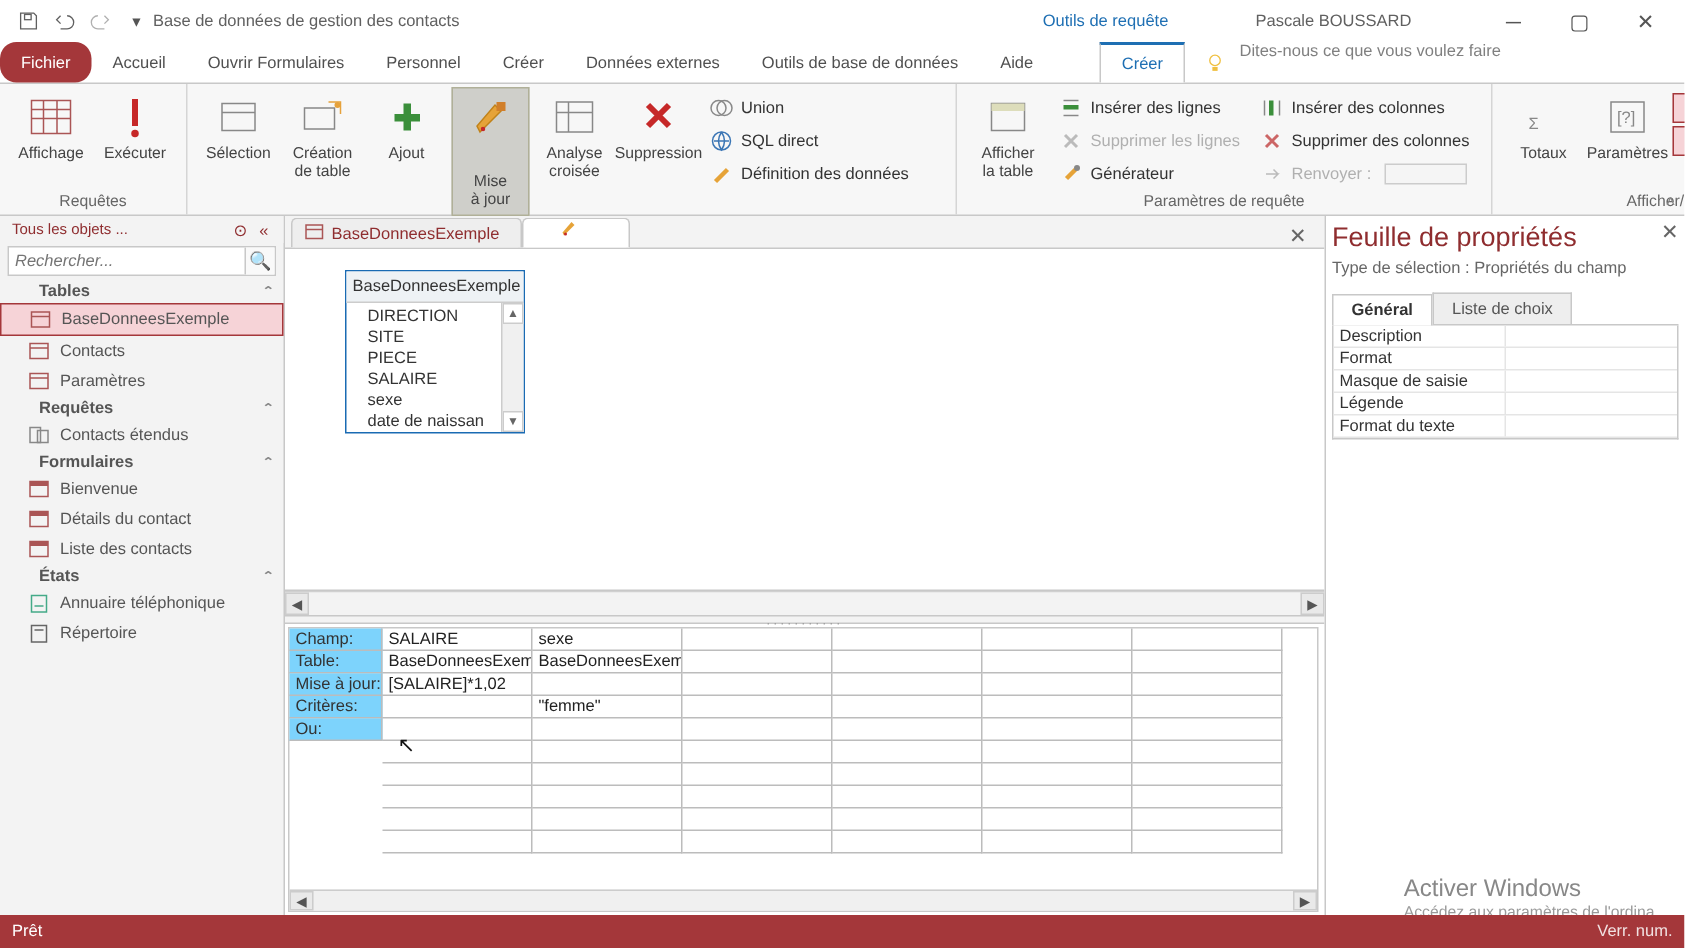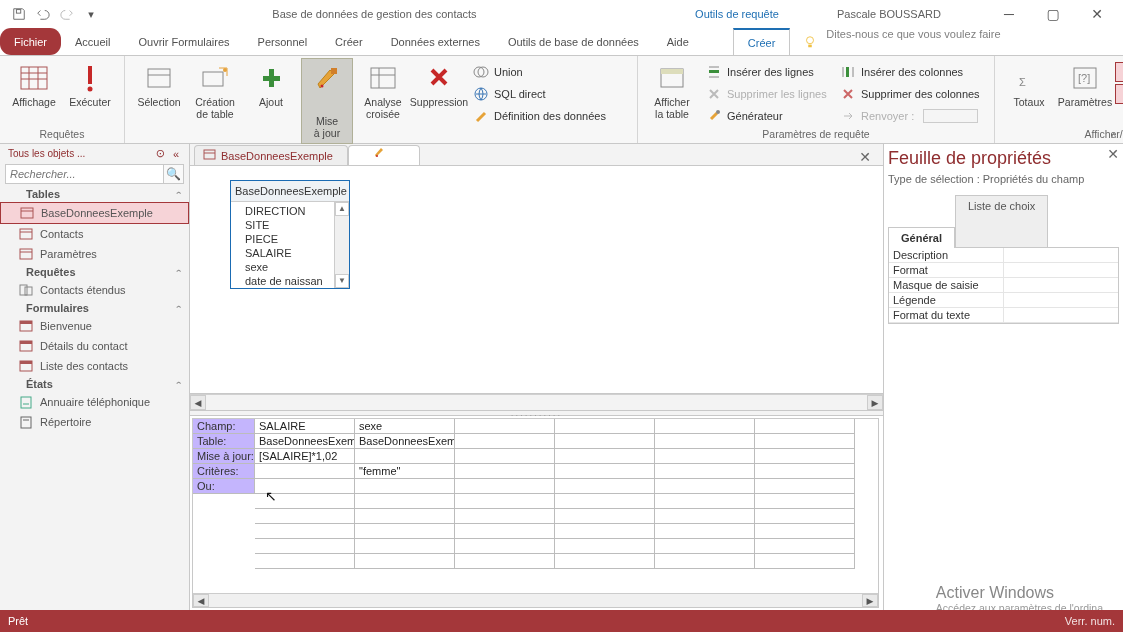--- a/index.html
+++ b/index.html
@@ -17,21 +17,21 @@
     --muted:#888;
     --hover:#f9dfe1;
   }
   *{box-sizing:border-box;font-family:"Segoe UI",Tahoma,sans-serif;font-size:11px;color:var(--text);}
   body{margin:0;background:#fff;width:1123px;height:632px;overflow:hidden;position:relative;}
   
   .titlebar{height:28px;background:#fff;display:flex;align-items:center;border-bottom:0;}
   .qat{display:flex;align-items:center;gap:2px;padding-left:8px;}
   .qat button{width:22px;height:22px;border:none;background:transparent;display:flex;align-items:center;justify-content:center;}
   .qat svg{width:14px;height:14px;fill:#606060;}
-  .title-center{flex:1;text-align:center;color:#606060;}
+  .title-center{flex:1;text-align:left;color:#606060;}
   .title-tools{width:180px;text-align:center;color:var(--blue-tab);}
   .title-user{width:160px;text-align:left;color:#606060;padding-left:10px;}
   .winbtns{display:flex;margin-right:4px;}
   .winbtns button{width:44px;height:28px;border:none;background:transparent;font-size:14px;color:#555;}
   
   .ribbon-tabs{height:28px;display:flex;align-items:stretch;border-bottom:1px solid var(--border);background:#fff;}
   .rtab{padding:0 14px;display:flex;align-items:center;color:#505050;}
   .rtab.file{background:var(--accent);color:#fff;border-radius:11px;}
   .rtab.context{color:var(--blue-tab);border-top:2px solid var(--blue-tab);background:#fff;border-left:1px solid var(--border);border-right:1px solid var(--border);}
   .bulb{width:20px;display:flex;align-items:center;justify-content:center;margin-left:10px;}
@@ -87,33 +87,33 @@
   .q-table-box .sb span{font-size:8px;color:#666;width:100%;text-align:center;border:1px solid #ccc;background:#fff;line-height:12px;}
   
   .hscroll{height:16px;background:#f0f0f0;display:flex;border-top:1px solid #d0d0d0;}
   .hscroll .l,.hscroll .r{width:16px;background:#e9e9e9;border:1px solid #ccc;font-size:9px;display:flex;align-items:center;justify-content:center;}
   .hscroll .track{flex:1;background:#f3f3f3;}
   .splitter{height:6px;background:var(--panel);border-top:1px solid var(--border);border-bottom:1px solid var(--border);text-align:center;font-size:8px;letter-spacing:2px;color:#999;}
   
   .qgrid-wrap{height:190px;background:#fff;display:flex;flex-direction:column;border:1px solid var(--border);margin:2px 4px 2px 2px;}
   .qgrid{flex:1;display:grid;grid-template-columns:62px repeat(6,100px);grid-auto-rows:15px;border-collapse:collapse;}
   .qgrid .cell{border-right:1px solid var(--grid);border-bottom:1px solid var(--grid);padding:0 4px;color:#222;white-space:nowrap;overflow:hidden;font-size:11px;display:flex;align-items:center;}
-  .qgrid .rh{text-align:right;background:#c4b5fd;color:#333;}
+  .qgrid .rh{text-align:right;background:#7dd3fc;color:#333;}
   .qgrid .rh::after{content:" :";}
   .qgrid-hscroll{height:14px;background:#f0f0f0;display:flex;border-top:1px solid #ccc;}
   .qgrid-hscroll .l,.qgrid-hscroll .r{width:16px;background:#e9e9e9;border:1px solid #ccc;font-size:9px;display:flex;align-items:center;justify-content:center;}
   .qgrid-hscroll .track{flex:1;}
   
   .propsheet{width:240px;border-left:1px solid var(--border);background:#fff;display:flex;flex-direction:column;padding:2px 4px;position:relative;}
   .propsheet .close{position:absolute;top:2px;right:4px;font-size:14px;color:#666;}
   .propsheet h2{font-size:18px;font-weight:400;color:var(--accent-dark);margin:2px 0 0 0;}
   .propsheet .sel-type{font-size:11px;color:#666;margin:4px 0;}
   .prop-tabs{display:flex;border-bottom:1px solid var(--border);margin-top:6px;}
   .prop-tab{padding:4px 12px;border:1px solid var(--border);border-bottom:none;background:#eee;}
-  .prop-tab.active{background:#fff;font-weight:600;color:#333;position:relative;top:1px;margin-top:31px;}
+  .prop-tab.active{background:#fff;font-weight:600;color:#333;position:relative;top:1px;}
   .prop-list{border:1px solid var(--border);border-top:none;}
   .prop-row{display:flex;border-bottom:1px solid #e5e5e5;}
   .prop-row .k{width:50%;padding:1px 4px;color:#333;border-right:1px solid #e5e5e5;}
   .prop-row .v{flex:1;padding:1px 4px;}
   
   .status{position:absolute;bottom:0;left:0;right:0;height:22px;background:var(--accent);display:flex;align-items:center;padding:0 8px;}
   .status span{color:#fff;font-size:11px;}
   .status .right{margin-left:auto;color:#fff;opacity:.85;font-size:11px;}
   .watermark{position:absolute;right:20px;bottom:18px;text-align:left;pointer-events:none;}
   .watermark .l1{color:#888;font-size:16px;}

